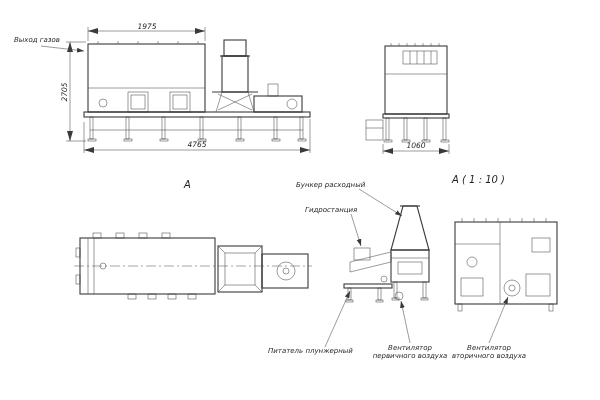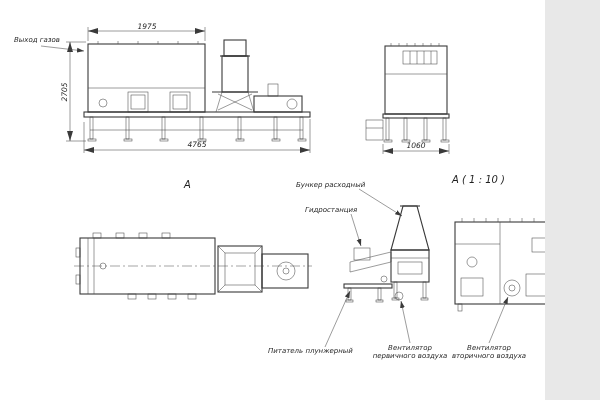--- a/index.html
+++ b/index.html
@@ -1,17 +1,17 @@
 <!DOCTYPE html>
 <html><head>
 <meta charset="utf-8">
 <style>
   html,body{margin:0;padding:0;background:#e8e8e8;}
   #stage{
-    position:relative;width:545px;height:400px;background:#ffffff;
+    position:relative;width:600px;height:400px;background:#ffffff;
     font-family:"DejaVu Sans",sans-serif;overflow:hidden;
   }
   svg{display:block;}
   .thick{stroke:#3a3a3a;stroke-width:1.1;fill:none;}
   .thin{stroke:#4a4a4a;stroke-width:0.55;fill:none;}
   .center{stroke:#4a4a4a;stroke-width:0.5;fill:none;stroke-dasharray:10 3 2 3;}
   text{fill:#1f1f1f;font-family:"DejaVu Sans",sans-serif;font-style:italic;stroke:none;}
   .dim{font-size:7.5px;}
   .lbl{font-size:7px;}
   .vtitle{font-size:10px;}

